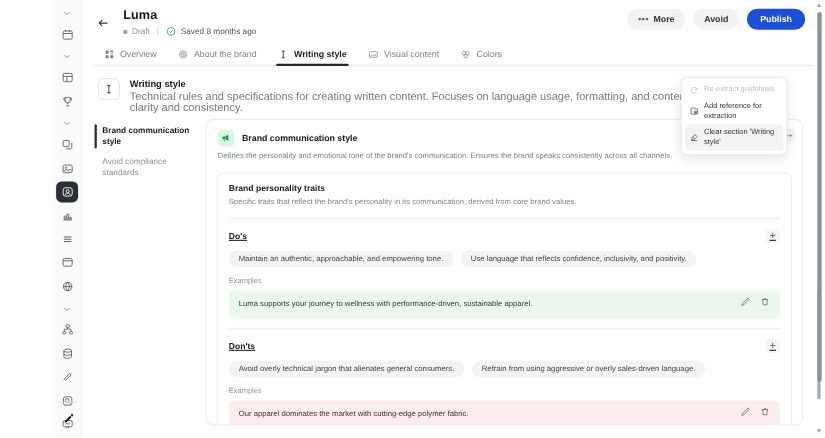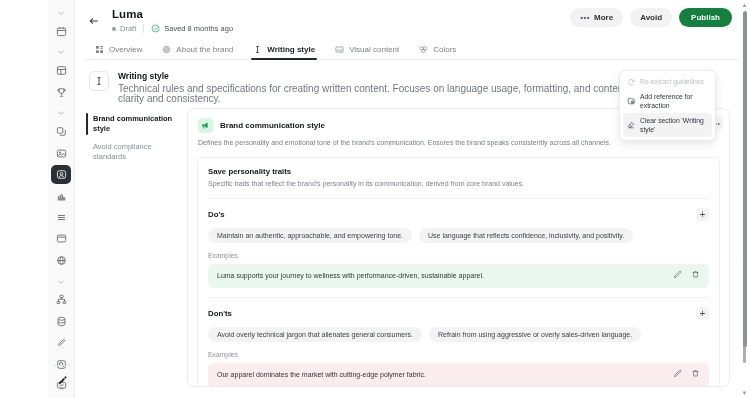--- a/index.html
+++ b/index.html
@@ -55,21 +55,21 @@
   .check-ic { color:#2aa96b; display:flex; }
 
   .topright { position:absolute; top: 8px; right: 18px; display:flex; align-items:center; gap:7px; }
   .btn {
     border-radius: 20px; font-size: 8px; font-weight: 600; padding: 4px 10px;
     display:flex; align-items:center; gap:4px; line-height:11px; white-space:nowrap;
   }
   .btn-more { background:#f2f2f3; color:#2d3136; }
   .btn-more .dots { letter-spacing:.5px; font-size:8px; color:#5c6066; }
   .btn-save { background:#f2f2f3; color:#2d3136; }
-  .btn-publish { background:#15803d; color:#fff; padding: 4px 12px; }
+  .btn-publish { background:#1d4ed8; color:#fff; padding: 4px 12px; }
 
   
   .tabs { display:flex; align-items:flex-end; gap:16px; padding: 0 0 0 8px; margin-top: 9px;
           border-bottom: 1px solid #ededed; }
   .tab { display:flex; align-items:center; gap:5px; padding: 3px 2px 5px; font-size:8px; color:#7c8187; position:relative; }
   .tab.active { color:#1b1f24; font-weight:600; }
   .tab.active::after { content:""; position:absolute; left:0; right:0; bottom:-1px; height:2px; background:#24282d; border-radius:2px;}
   .tab svg { display:block; }
 
   
@@ -103,21 +103,21 @@
   .card-sub { font-size:7px; color:#797e84; padding: 5px 10px 0 10px; line-height:10px;}
 
   .inner {
     margin: 9px 9px 0 9px; border:1px solid #efefef; border-radius:6px; padding: 9px 10px 8px 10px;
     height: 236px; overflow: hidden; position:relative;
   }
   .blk-title { font-size:7.8px; font-weight:700; color:#15181c; }
   .blk-sub { font-size:7px; color:#7d8288; margin-top:3px; line-height:10px;}
   .hr { height:1px; background:#f0f0f0; margin: 9px 0 9px; }
 
-  .grp-head { display:flex; align-items:center; justify-content:space-between; }
+  .grp-head { display:flex; align-items:center; justify-content:space-between;text-decoration:underline; }
   .grp-title { font-size:7.8px; font-weight:700; color:#15181c; }
   .add-btn { width:13px;height:13px;border-radius:4px;background:#f4f4f5;color:#4d5258;display:flex;align-items:center;justify-content:center;font-size:10px;line-height:10px;}
   .chips { display:flex; flex-wrap:wrap; gap:7px; margin-top:7px; }
   .chip { background:#f3f3f4; border-radius:11px; padding:3px 9px; font-size:7px; color:#3d4248; line-height:9px;}
   .ex-label { font-size:6.8px; color:#8d9299; margin-top:9px; }
   .ex-row {
     margin-top:5px; border-radius:5px; padding:6px 9px; display:flex; align-items:center; justify-content:space-between;
     font-size:7px; line-height:10px;
   }
   .ex-good { background:#e9f7ee; color:#2f3a33; }
@@ -411,21 +411,21 @@
                 </svg>
             </div>
             <div class="card-title">Brand communication style</div>
           </div>
           <div class="card-menu">
             <span>•••</span>
           </div>
           <div class="card-sub">Defines the personality and emotional tone of the brand's communication. Ensures the brand speaks consistently across all channels.</div>
 
           <div class="inner">
-            <div class="blk-title">Save personality traits</div>
+            <div class="blk-title">Brand personality traits</div>
             <div class="blk-sub">Specific traits that reflect the brand's personality in its communication, derived from core brand values.</div>
             <div class="hr"></div>
 
             <div class="grp-head">
               <div class="grp-title">Do's</div>
               <div class="add-btn">
                 <span>+</span>
               </div>
             </div>
             <div class="chips">

